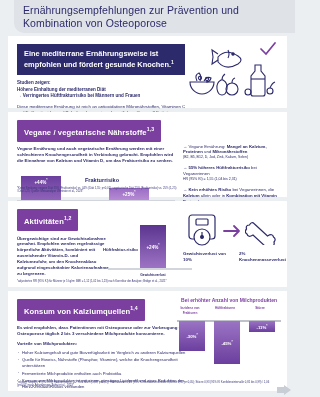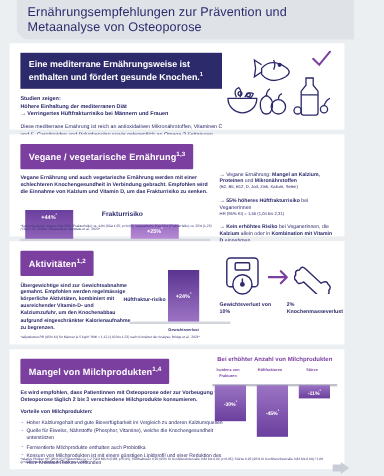--- a/index.html
+++ b/index.html
@@ -121,27 +121,27 @@
   .h1{left:-4px;}.h2{left:31px;}.h3{left:66px;}
 
   .arrow-corner{position:absolute;right:4px;bottom:2px;width:14px;height:10px;}
 </style>
 </head>
 <body>
 
 <div class="page">
 
   <div class="header">
-    <h1>Ernährungsempfehlungen zur Prävention und Metaanalyse von Osteoporose</h1>
+    <h1>Ernährungsempfehlungen zur Prävention und Kombination von Osteoporose</h1>
   </div>
 
   <div class="card" id="sec-mediterran">
     <div class="card-inner">
       <div class="med-banner">
-        <span>Eine mediterrane Ernährungsweise ist enthalten und fördert gesunde Knochen.</span><sup>1</sup>
+        <span>Eine mediterrane Ernährungsweise ist empfohlen und fördert gesunde Knochen.</span><sup>1</sup>
       </div>
       <div class="med-text">
         <p class="lead">Studien zeigen:</p>
         <p class="lead" style="margin-top:0">Höhere Einhaltung der mediterranen Diät</p>
         <p class="lead" style="margin-top:0">→ Verringertes Hüftfrakturrisiko bei Männern und Frauen</p>
         <p class="body-txt">Diese mediterrane Ernährung ist reich an antioxidativen Mikronährstoffen, Vitaminen C und E, Carotinoiden und Polyphenolen sowie gelegentlich an Omega-3-Fettsäuren.</p>
       </div>
       <div class="icons-med">
 
         <svg style="left:0;top:26px" width="30" height="28" viewBox="0 0 30 28" fill="none" stroke="#2c2a6b" stroke-width="1.1">
@@ -177,21 +177,21 @@
         <svg style="left:72px;top:0px" width="18" height="14" viewBox="0 0 18 14" fill="none" stroke="#7b3fa0" stroke-width="1.7" stroke-linecap="round">
           <path d="M2 7 l5 5 l9 -11"></path>
         </svg>
       </div>
     </div>
   </div>
 
   <div class="card" id="sec-vegan">
     <div class="card-inner">
       <div class="badge violet">
-        <span>Vegane / vegetarische Ernährung</span><sup>1,3</sup>
+        <span>Vegane / vegetarische Nährstoffe</span><sup>1,3</sup>
       </div>
       <div class="two-col">
         <div class="col-l">
           <p class="body-txt b">Vegane Ernährung und auch vegetarische Ernährung werden mit einer schlechteren Knochengesundheit in Verbindung gebracht. Empfohlen wird die Einnahme von Kalzium und Vitamin D, um das Frakturrisiko zu senken.</p>
 
           <div class="chart-v">
             <div class="chart-title">Frakturrisiko</div>
             <div class="baseline"></div>
             <div class="vbar bar-a">
               <span><b>+44%</b><sup>*</sup></span>
@@ -261,21 +261,21 @@
         <div class="res-lab" style="position:absolute;left:56px;top:38px;width:44px">2% Knochenmasseverlust</div>
       </div>
 
       <div class="foot">*adjustiertes RR (95% KI) für Männer je 5 kg/m² BMI = 1,12 (1,02 bis 1,23) nach Korrektur der Analyse; Bridge et al., 2021*</div>
     </div>
   </div>
 
   <div class="card" id="sec-milch">
     <div class="card-inner">
       <div class="badge violet">
-        <span>Mangel von Milchprodukten</span><sup>1,4</sup>
+        <span>Konsum von Kalziumquellen</span><sup>1,4</sup>
       </div>
       <div class="ml-left">
         <p class="body-txt b">Es wird empfohlen, dass Patientinnen mit Osteoporose oder zur Vorbeugung von Osteoporose täglich 2 bis 3 verschiedene Milchprodukte konsumieren.</p>
         <p class="body-txt b" style="margin-top:4px">Vorteile von Milchprodukten:</p>
         <ul class="bullets">
           <li>Hoher Kalziumgehalt und gute Bioverfügbarkeit im Vergleich zu anderen Kalziumquellen</li>
           <li>Quelle für Eiweiss, Nährstoffe (Phosphor, Vitamine), welche die Knochengesundheit unterstützen</li>
           <li>Fermentierte Milchprodukte enthalten auch Probiotika</li>
           <li>Konsum von Milchprodukten ist mit einem günstigen Lipidprofil und einer Reduktion des Herz-Kreislauf-Risikos verbunden</li>
         </ul>

